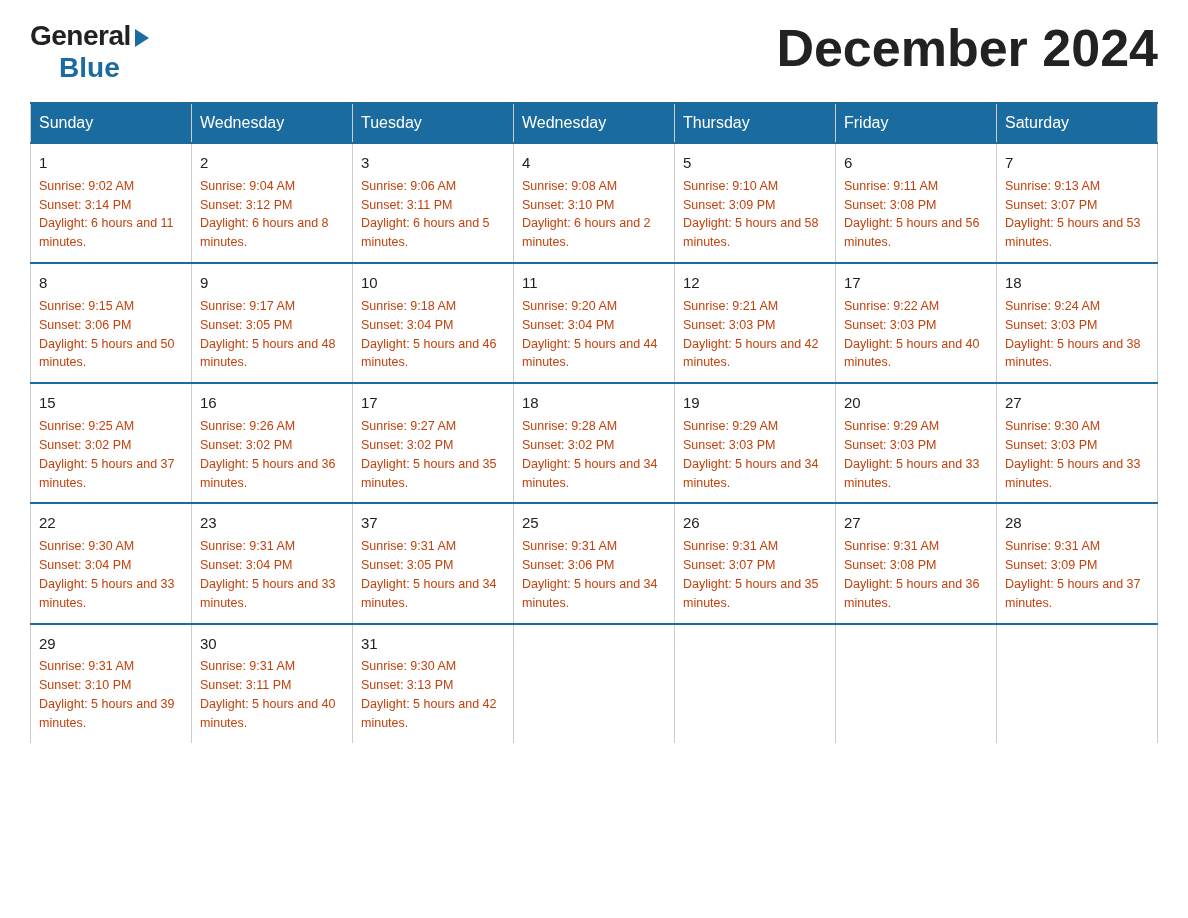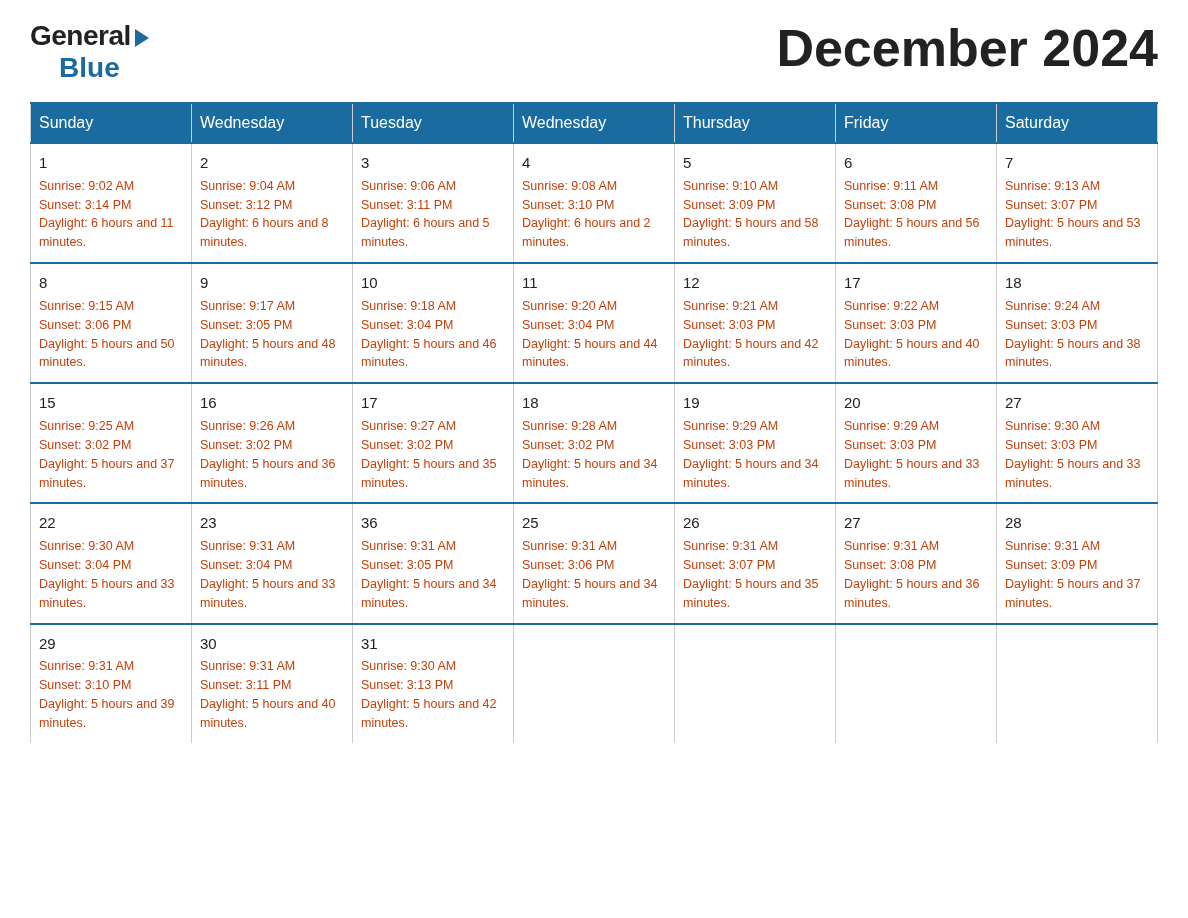--- a/index.html
+++ b/index.html
@@ -163,21 +163,21 @@
         <td><span class="day-num">16</span><span class="day-info">Sunrise: 9:26 AM<br>Sunset: 3:02 PM<br>Daylight: 5 hours and 36 minutes.</span></td>
         <td><span class="day-num">17</span><span class="day-info">Sunrise: 9:27 AM<br>Sunset: 3:02 PM<br>Daylight: 5 hours and 35 minutes.</span></td>
         <td><span class="day-num">18</span><span class="day-info">Sunrise: 9:28 AM<br>Sunset: 3:02 PM<br>Daylight: 5 hours and 34 minutes.</span></td>
         <td><span class="day-num">19</span><span class="day-info">Sunrise: 9:29 AM<br>Sunset: 3:03 PM<br>Daylight: 5 hours and 34 minutes.</span></td>
         <td><span class="day-num">20</span><span class="day-info">Sunrise: 9:29 AM<br>Sunset: 3:03 PM<br>Daylight: 5 hours and 33 minutes.</span></td>
         <td><span class="day-num">27</span><span class="day-info">Sunrise: 9:30 AM<br>Sunset: 3:03 PM<br>Daylight: 5 hours and 33 minutes.</span></td>
       </tr>
       <tr>
         <td><span class="day-num">22</span><span class="day-info">Sunrise: 9:30 AM<br>Sunset: 3:04 PM<br>Daylight: 5 hours and 33 minutes.</span></td>
         <td><span class="day-num">23</span><span class="day-info">Sunrise: 9:31 AM<br>Sunset: 3:04 PM<br>Daylight: 5 hours and 33 minutes.</span></td>
-        <td><span class="day-num">36</span><span class="day-info">Sunrise: 9:31 AM<br>Sunset: 3:05 PM<br>Daylight: 5 hours and 34 minutes.</span></td>
+        <td><span class="day-num">37</span><span class="day-info">Sunrise: 9:31 AM<br>Sunset: 3:05 PM<br>Daylight: 5 hours and 34 minutes.</span></td>
         <td><span class="day-num">25</span><span class="day-info">Sunrise: 9:31 AM<br>Sunset: 3:06 PM<br>Daylight: 5 hours and 34 minutes.</span></td>
         <td><span class="day-num">26</span><span class="day-info">Sunrise: 9:31 AM<br>Sunset: 3:07 PM<br>Daylight: 5 hours and 35 minutes.</span></td>
         <td><span class="day-num">27</span><span class="day-info">Sunrise: 9:31 AM<br>Sunset: 3:08 PM<br>Daylight: 5 hours and 36 minutes.</span></td>
         <td><span class="day-num">28</span><span class="day-info">Sunrise: 9:31 AM<br>Sunset: 3:09 PM<br>Daylight: 5 hours and 37 minutes.</span></td>
       </tr>
       <tr>
         <td><span class="day-num">29</span><span class="day-info">Sunrise: 9:31 AM<br>Sunset: 3:10 PM<br>Daylight: 5 hours and 39 minutes.</span></td>
         <td><span class="day-num">30</span><span class="day-info">Sunrise: 9:31 AM<br>Sunset: 3:11 PM<br>Daylight: 5 hours and 40 minutes.</span></td>
         <td><span class="day-num">31</span><span class="day-info">Sunrise: 9:30 AM<br>Sunset: 3:13 PM<br>Daylight: 5 hours and 42 minutes.</span></td>
         <td class="empty-cell"></td>

